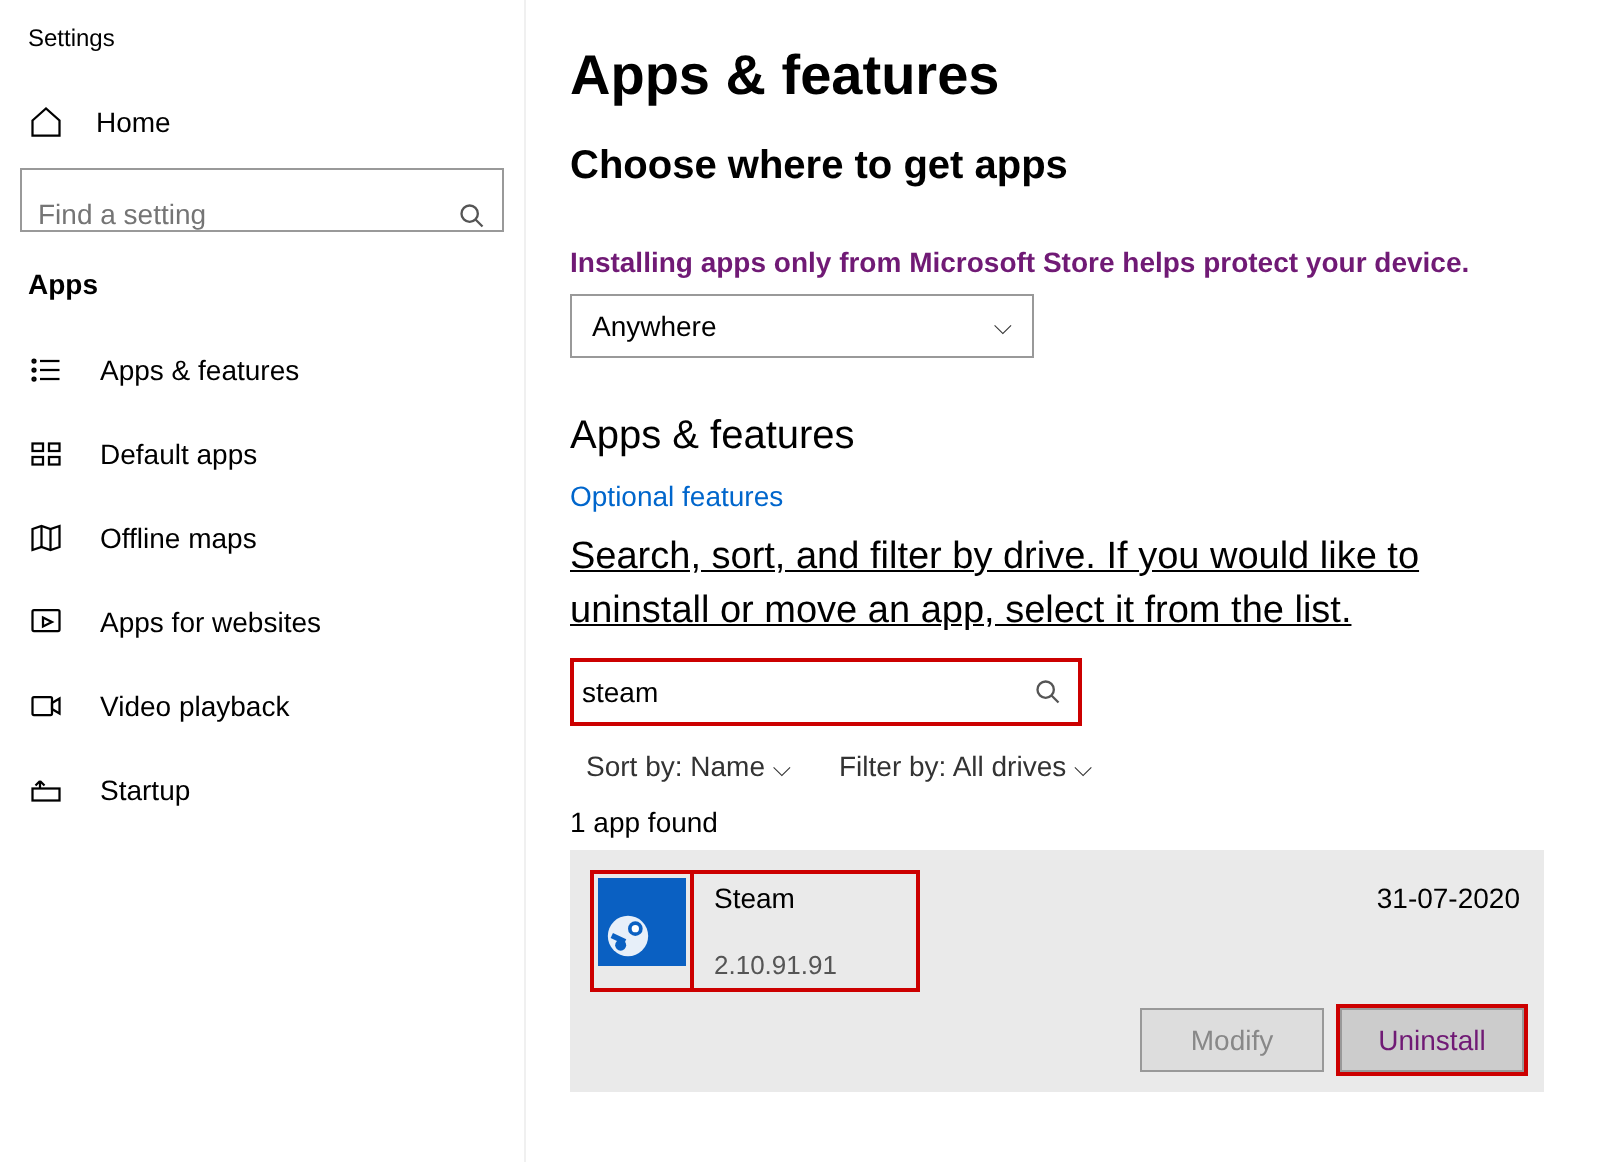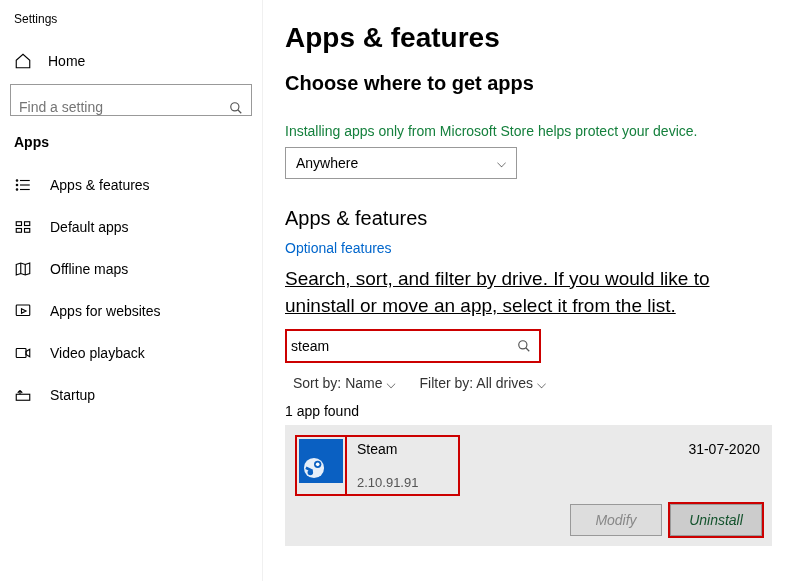--- a/index.html
+++ b/index.html
@@ -10,44 +10,44 @@
     .home-row .icon { width: 18px; height: 18px; display: flex; align-items: center; justify-content: center; }
     .search-box { display: flex; align-items: flex-end; border: 1px solid #999; width: 242px; height: 32px; padding: 0 8px; margin-bottom: 18px; }
     .search-box input { border: none; outline: none; flex: 1; font-size: 14px; background: transparent; }
     .section-label { font-weight: 600; font-size: 14px; padding: 0 4px 8px 4px; }
     .nav-list { margin-top: 6px; }
     .nav-item { display: flex; align-items: center; gap: 18px; padding: 12px 4px; cursor: pointer; }
     .nav-item .icon { width: 18px; height: 18px; display: flex; align-items: center; justify-content: center; }
     .main { flex: 1; padding: 22px 28px 10px 22px; overflow: hidden; }
     .page-title { font-size: 28px; font-weight: 600; margin-bottom: 18px; }
     .sub-title { font-size: 20px; font-weight: 700; margin-bottom: 28px; }
-    .desc { font-size: 14px; margin-bottom: 8px; color: #15803d; }
+    .desc { font-size: 14px; margin-bottom: 8px; color: #701a75; font-weight: bold; }
     .select-box { display: flex; align-items: center; justify-content: space-between; border: 1px solid #999; width: 232px; height: 32px; padding: 0 10px; cursor: pointer; margin-bottom: 28px; }
     .section-title { font-size: 20px; font-weight: 400; margin-bottom: 10px; }
     .link { color: #0066cc; font-size: 14px; cursor: pointer; margin-bottom: 10px; display: block; }
     .help-text { font-size: 19px; margin: 8px 0 10px 0; line-height: 1.4; text-decoration: underline; }
     .app-search { display: flex; align-items: center; border: 2px solid #cc0000; width: 256px; height: 34px; margin-bottom: 12px; }
     .app-search input { border: none; outline: none; flex: 1; font-size: 14px; background: transparent; padding-left: 4px; }
     .app-search .sicon { padding: 0 8px; color: #555; }
     .sort-filter { display: flex; gap: 24px; font-size: 14px; margin-bottom: 12px; padding-left: 8px; color: #333; }
     .sort-filter .picker { cursor: pointer; }
     .sort-filter .val { font-weight: 400; }
     .found-label { font-size: 14px; margin-bottom: 6px; }
     .app-card { background: #eaeaea; padding: 10px; position: relative; }
     .app-icon { width: 44px; height: 44px; background: #0a60c2; display: flex; align-items: flex-end; justify-content: flex-start; padding: 4px; }
     .app-combined { display: flex; }
     .app-combined .leftbox { border: 2px solid #cc0000; padding: 2px; }
     .app-combined .rightbox { border: 2px solid #cc0000; border-left: none; padding: 4px 40px 4px 10px; }
     .app-name { font-size: 14px; }
     .app-version { font-size: 13px; color: #555; margin-top: 18px; }
     .app-date { position: absolute; right: 12px; top: 16px; font-size: 14px; }
     .app-buttons { display: flex; justify-content: flex-end; gap: 8px; margin-top: 8px; }
-    .btn { width: 92px; height: 32px; border: 1px solid #999; background: #ccc; font-size: 14px; cursor: pointer; font-style: italic; }
+    .btn { width: 92px; height: 32px; border: 1px solid #999; background: #ccc; font-size: 14px; cursor: pointer; }
     .btn.disabled { color: #888; background: #ddd; cursor: default; }
-    .btn.highlight { outline: 2px solid #cc0000; outline-offset: 0; background: #ccc; color: #14532d; }
+    .btn.highlight { outline: 2px solid #cc0000; outline-offset: 0; background: #ccc; color: #701a75; }
     svg { display: block; }
     .chev { font-size: 12px; color: #333; }
   </style>
 </head>
 <body>
 
 <div class="sidebar">
   <div class="window-title">Settings</div>
   <div class="home-row">
     <span class="icon">

